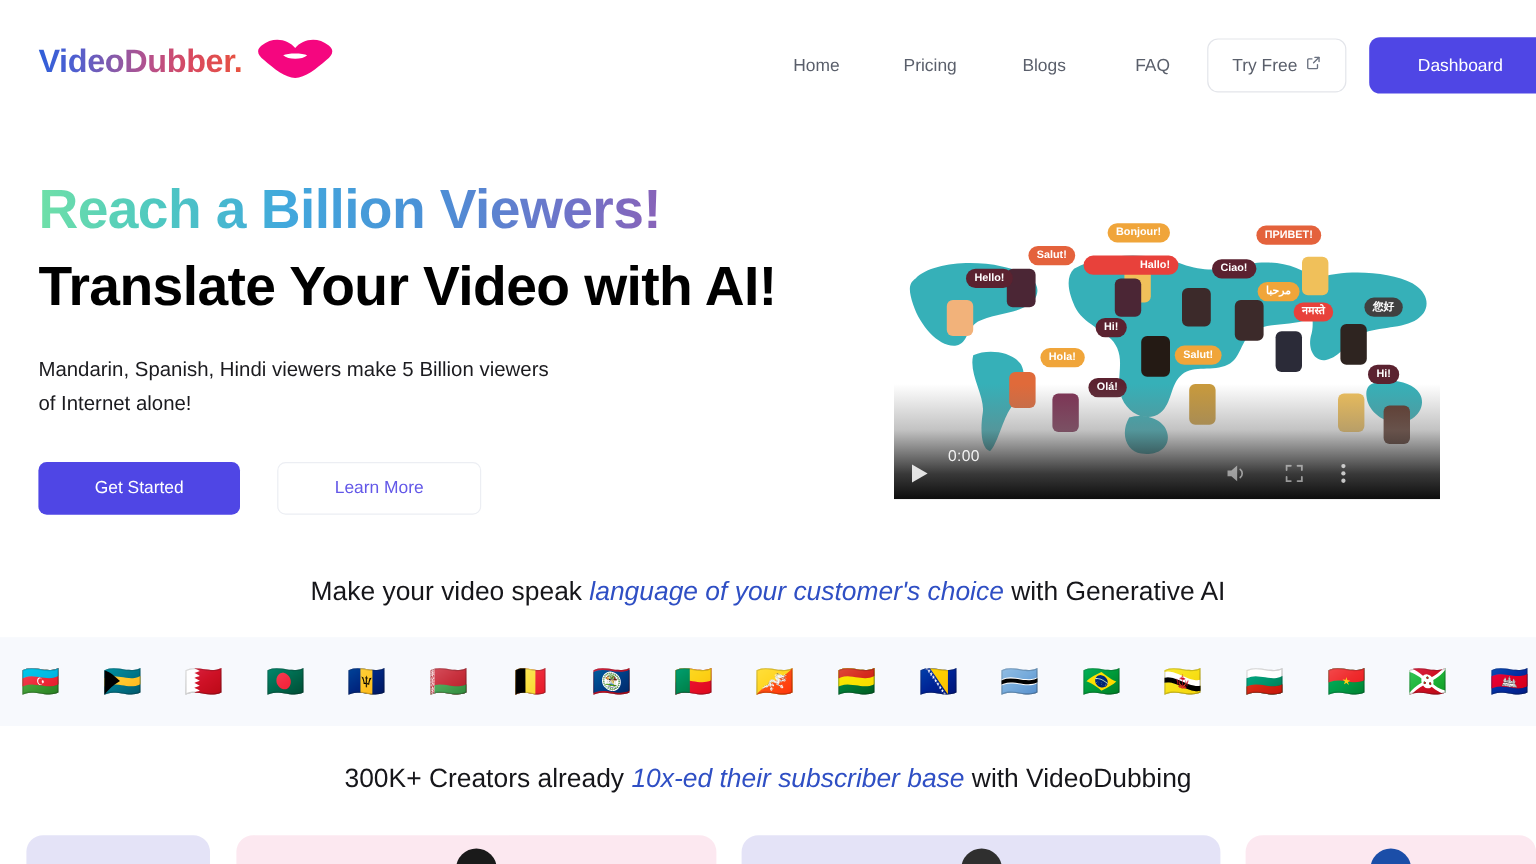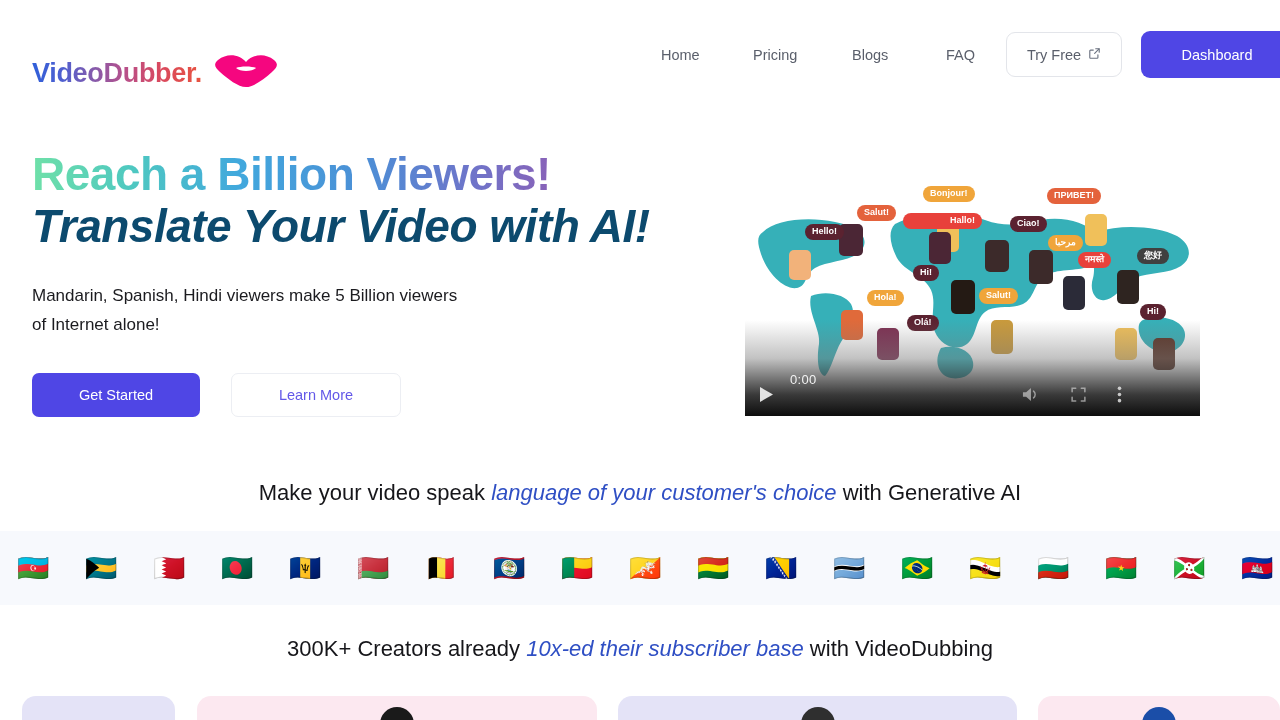--- a/index.html
+++ b/index.html
@@ -13,21 +13,21 @@
 
   
   .header {
     position: absolute; top: 0; left: 0;
     width: 1280px; height: 110px;
     display: flex; align-items: center;
     background: #ffffff;
   }
   .logo-wrap {
     position: absolute; left: 32px; top: 32px;
-    display: flex; align-items: center; gap: 12px; margin-top: 22px;
+    display: flex; align-items: center; gap: 12px;
   }
   .logo-text {
     font-size: 27px; font-weight: bold;
     letter-spacing: -0.3px;
     background: linear-gradient(90deg, #2f5fd9 0%, #4f5fd0 18%, #8a5aa8 38%, #b8508a 55%, #d9495f 75%, #e8533f 100%);
     -webkit-background-clip: text; background-clip: text;
     -webkit-text-fill-color: transparent; color: transparent;
     white-space: nowrap;
   }
   .logo-lips { display: block; }
@@ -69,22 +69,22 @@
   .h1-line1 {
     font-size: 46px; font-weight: bold; line-height: 1.05;
     letter-spacing: -0.5px;
     background: linear-gradient(90deg, #6fe0a8 0%, #4fc9c0 14%, #41a8dd 30%, #4c8fd6 48%, #6f74c9 64%, #8f5eb4 78%, #b03a63 92%, #c22a3c 100%);
     -webkit-background-clip: text; background-clip: text;
     -webkit-text-fill-color: transparent; color: transparent;
     white-space: nowrap;
   }
   .h1-line2 {
     font-size: 46px; font-weight: bold; line-height: 1.05;
-    letter-spacing: -0.5px; color: #0c4a6e;
-    margin-top: 4px; white-space: nowrap; font-style: italic;
+    letter-spacing: -0.5px; color: #000000;
+    margin-top: 16px; white-space: nowrap;
   }
   .hero-sub {
     margin-top: 30px; font-size: 17px; color: #1b1b1f; line-height: 1.75;
   }
   .hero-btns { margin-top: 33px; display: flex; align-items: center; gap: 31px; }
   .btn-get {
     width: 168px; height: 44px; border: none; border-radius: 7px;
     background: #4f46e5; color: #fff; font-size: 14.5px;
     cursor: pointer; font-family: inherit;
   }

